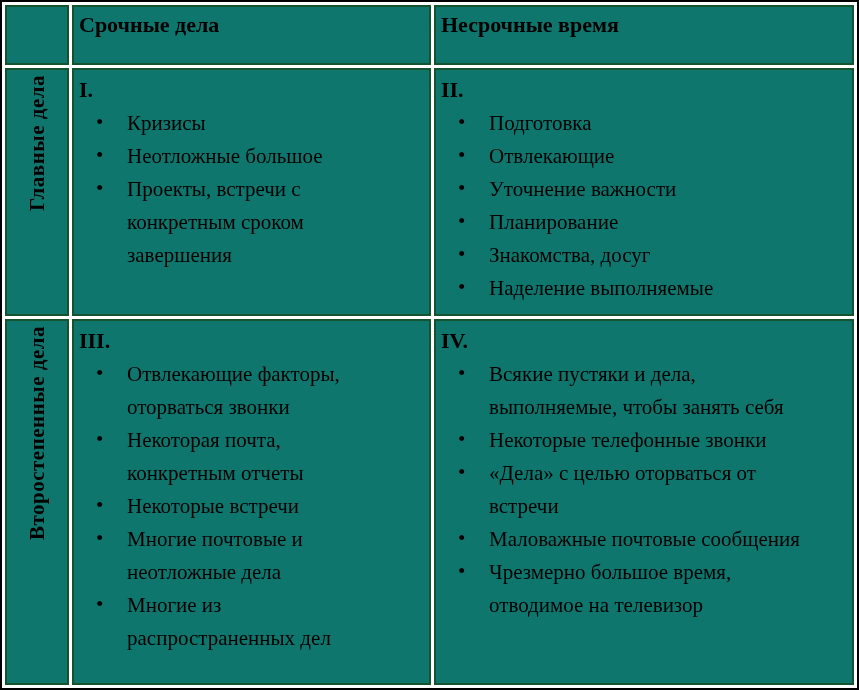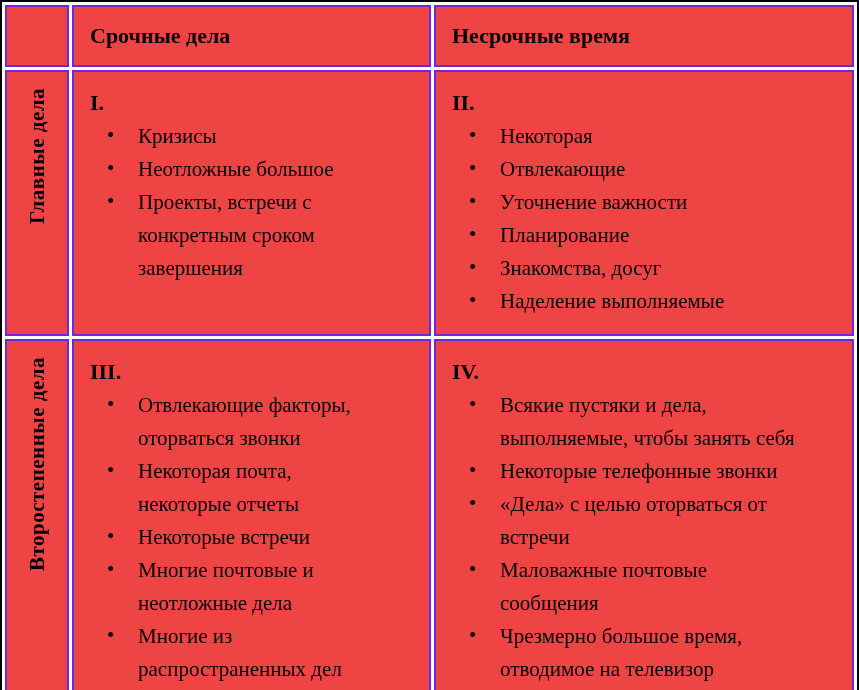--- a/index.html
+++ b/index.html
@@ -18,25 +18,25 @@
     width: 859px;
     height: 690px;
     table-layout: fixed;
     border-collapse: separate;
     border-spacing: 3px;
     border: 2px solid #000000;
     background: #ffffff;
     box-sizing: border-box;
   }
   table.matrix td {
-    border: 2px solid #6d28d9;
+    border: 2px solid #14532d;
     vertical-align: top;
-    background: #ef4444;
+    background: #0f766e;
     box-sizing: border-box;
-    padding: 16px;
+    padding: 5px;
   }
   col.c-side { width: 64px; }
   col.c-urgent { width: 359px; }
   col.c-nonurgent { width: auto; }
   tr.r-head { height: 60px; }
   tr.r-main { height: 248px; }
   tr.r-minor { height: auto; }
 
   td.corner { background: #ffffff; }
 
@@ -116,39 +116,39 @@
       <div class="quad-label">I.</div>
       <ul class="quad-list">
         <li><span class="bullet">•</span><span>Кризисы</span></li>
         <li><span class="bullet">•</span><span>Неотложные большое</span></li>
         <li><span class="bullet">•</span><span>Проекты, встречи с конкретным сроком завершения</span></li>
       </ul>
     </td>
     <td class="quad">
       <div class="quad-label">II.</div>
       <ul class="quad-list">
-        <li><span class="bullet">•</span><span>Некоторая</span></li>
+        <li><span class="bullet">•</span><span>Подготовка</span></li>
         <li><span class="bullet">•</span><span>Отвлекающие</span></li>
         <li><span class="bullet">•</span><span>Уточнение важности</span></li>
         <li><span class="bullet">•</span><span>Планирование</span></li>
         <li><span class="bullet">•</span><span>Знакомства, досуг</span></li>
         <li><span class="bullet">•</span><span>Наделение выполняемые</span></li>
       </ul>
     </td>
   </tr>
 
   <tr class="r-minor">
     <td class="side-header">
       <span class="vtext">Второстепенные дела</span>
     </td>
     <td class="quad">
       <div class="quad-label">III.</div>
       <ul class="quad-list">
         <li><span class="bullet">•</span><span>Отвлекающие факторы, оторваться звонки</span></li>
-        <li><span class="bullet">•</span><span>Некоторая почта, некоторые отчеты</span></li>
+        <li><span class="bullet">•</span><span>Некоторая почта, конкретным отчеты</span></li>
         <li><span class="bullet">•</span><span>Некоторые встречи</span></li>
         <li><span class="bullet">•</span><span>Многие почтовые и неотложные дела</span></li>
         <li><span class="bullet">•</span><span>Многие из распространенных дел</span></li>
       </ul>
     </td>
     <td class="quad">
       <div class="quad-label">IV.</div>
       <ul class="quad-list">
         <li><span class="bullet">•</span><span>Всякие пустяки и дела, выполняемые, чтобы занять себя</span></li>
         <li><span class="bullet">•</span><span>Некоторые телефонные звонки</span></li>

